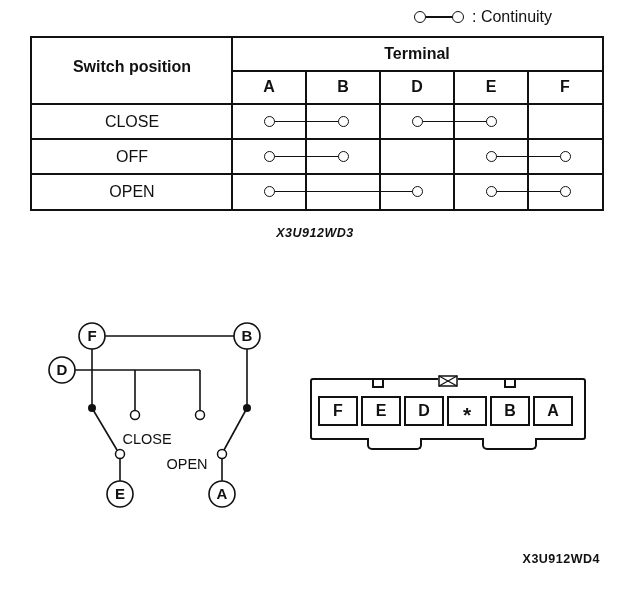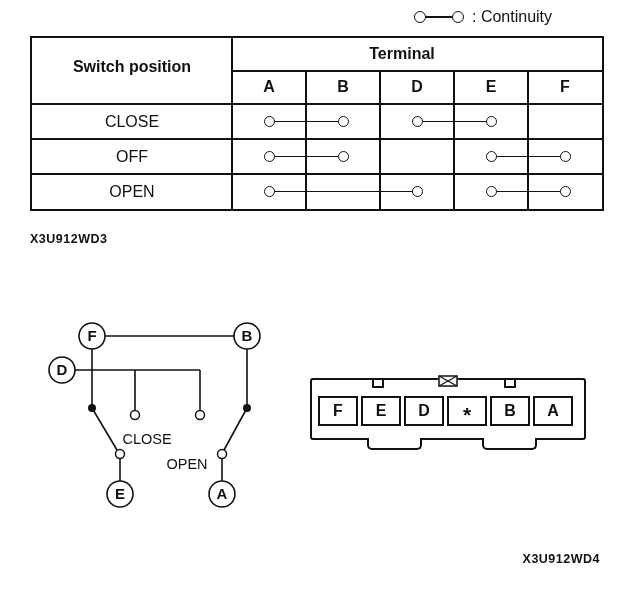--- a/index.html
+++ b/index.html
@@ -18,21 +18,21 @@
   .ctable{position:absolute;left:30px;top:36px;width:570px;height:171px;border:2px solid #111;background:#fff;}
   .tcell{position:absolute;display:flex;align-items:center;justify-content:center;font-size:16px;}
   .bold{font-weight:bold;}
   .line{position:absolute;background:#111;}
   .link{position:absolute;}
   .link .ln{position:absolute;left:5px;right:5px;top:4.6px;height:1.8px;background:#111;}
   .ep{position:absolute;top:0;width:11px;height:11px;border:1.6px solid #111;border-radius:50%;background:#fff;box-sizing:border-box;}
   .ep.l{left:0}.ep.r{right:0}
 
   .caption{position:absolute;font-size:12.5px;font-weight:bold;letter-spacing:.5px;}
-  .cap3{left:30px;top:232px;width:570px;text-align:left;}
+  .cap3{left:30px;top:226px;width:570px;text-align:center;font-style:italic;}
   .cap4{left:330px;top:552px;width:270px;text-align:right;}
 
   
   .circuit{position:absolute;left:35px;top:298px;}
 
   
   .connector{position:absolute;left:310px;top:378px;width:272px;height:58px;border:2px solid #111;border-radius:3px;background:#fff;}
   .ccells{position:absolute;left:6px;top:16px;display:flex;gap:3px;}
   .ccell{width:40px;height:30px;border:2px solid #111;box-sizing:border-box;display:flex;align-items:center;justify-content:center;font-size:16px;font-weight:bold;background:#fff;}
   .ccell.star{font-size:21px;line-height:10px;padding-top:8px;}
@@ -47,21 +47,21 @@
 
 <div class="legend">
   <span class="lgdot"></span>
   <span class="lgline"></span>
   <span class="lgdot"></span>
   <span class="lgtext">: Continuity</span>
 </div>
 
 <div class="ctable" id="ctable" style="width: 570px; height: 171px;">
   <div class="tcell bold" style="left:0;top:0;width:200px;height:58px;">Switch position</div>
-  <div class="tcell bold" style="left:185px;top:0;width:370px;height:32px;">Terminal</div>
+  <div class="tcell bold" style="left:200px;top:0;width:370px;height:32px;">Terminal</div>
 <div class="line" style="left: 199px; top: 0px; width: 1.5px; height: 171px;"></div>
     <div class="line" style="left: 200px; top: 32px; width: 370px; height: 1.5px;"></div>
     <div class="line" style="left: 0px; top: 65px; width: 570px; height: 1.5px;"></div>
     <div class="line" style="left: 0px; top: 100px; width: 570px; height: 1.5px;"></div>
     <div class="line" style="left: 0px; top: 135px; width: 570px; height: 1.5px;"></div>
     <div class="line" style="left: 273px; top: 32px; width: 1.5px; height: 139px;"></div>
     <div class="line" style="left: 347px; top: 32px; width: 1.5px; height: 139px;"></div>
     <div class="line" style="left: 421px; top: 32px; width: 1.5px; height: 139px;"></div>
     <div class="line" style="left: 495px; top: 32px; width: 1.5px; height: 139px;"></div>
     <div class="tcell bold" style="left: 200px; top: 33px; width: 74px; height: 32px;">A</div>

